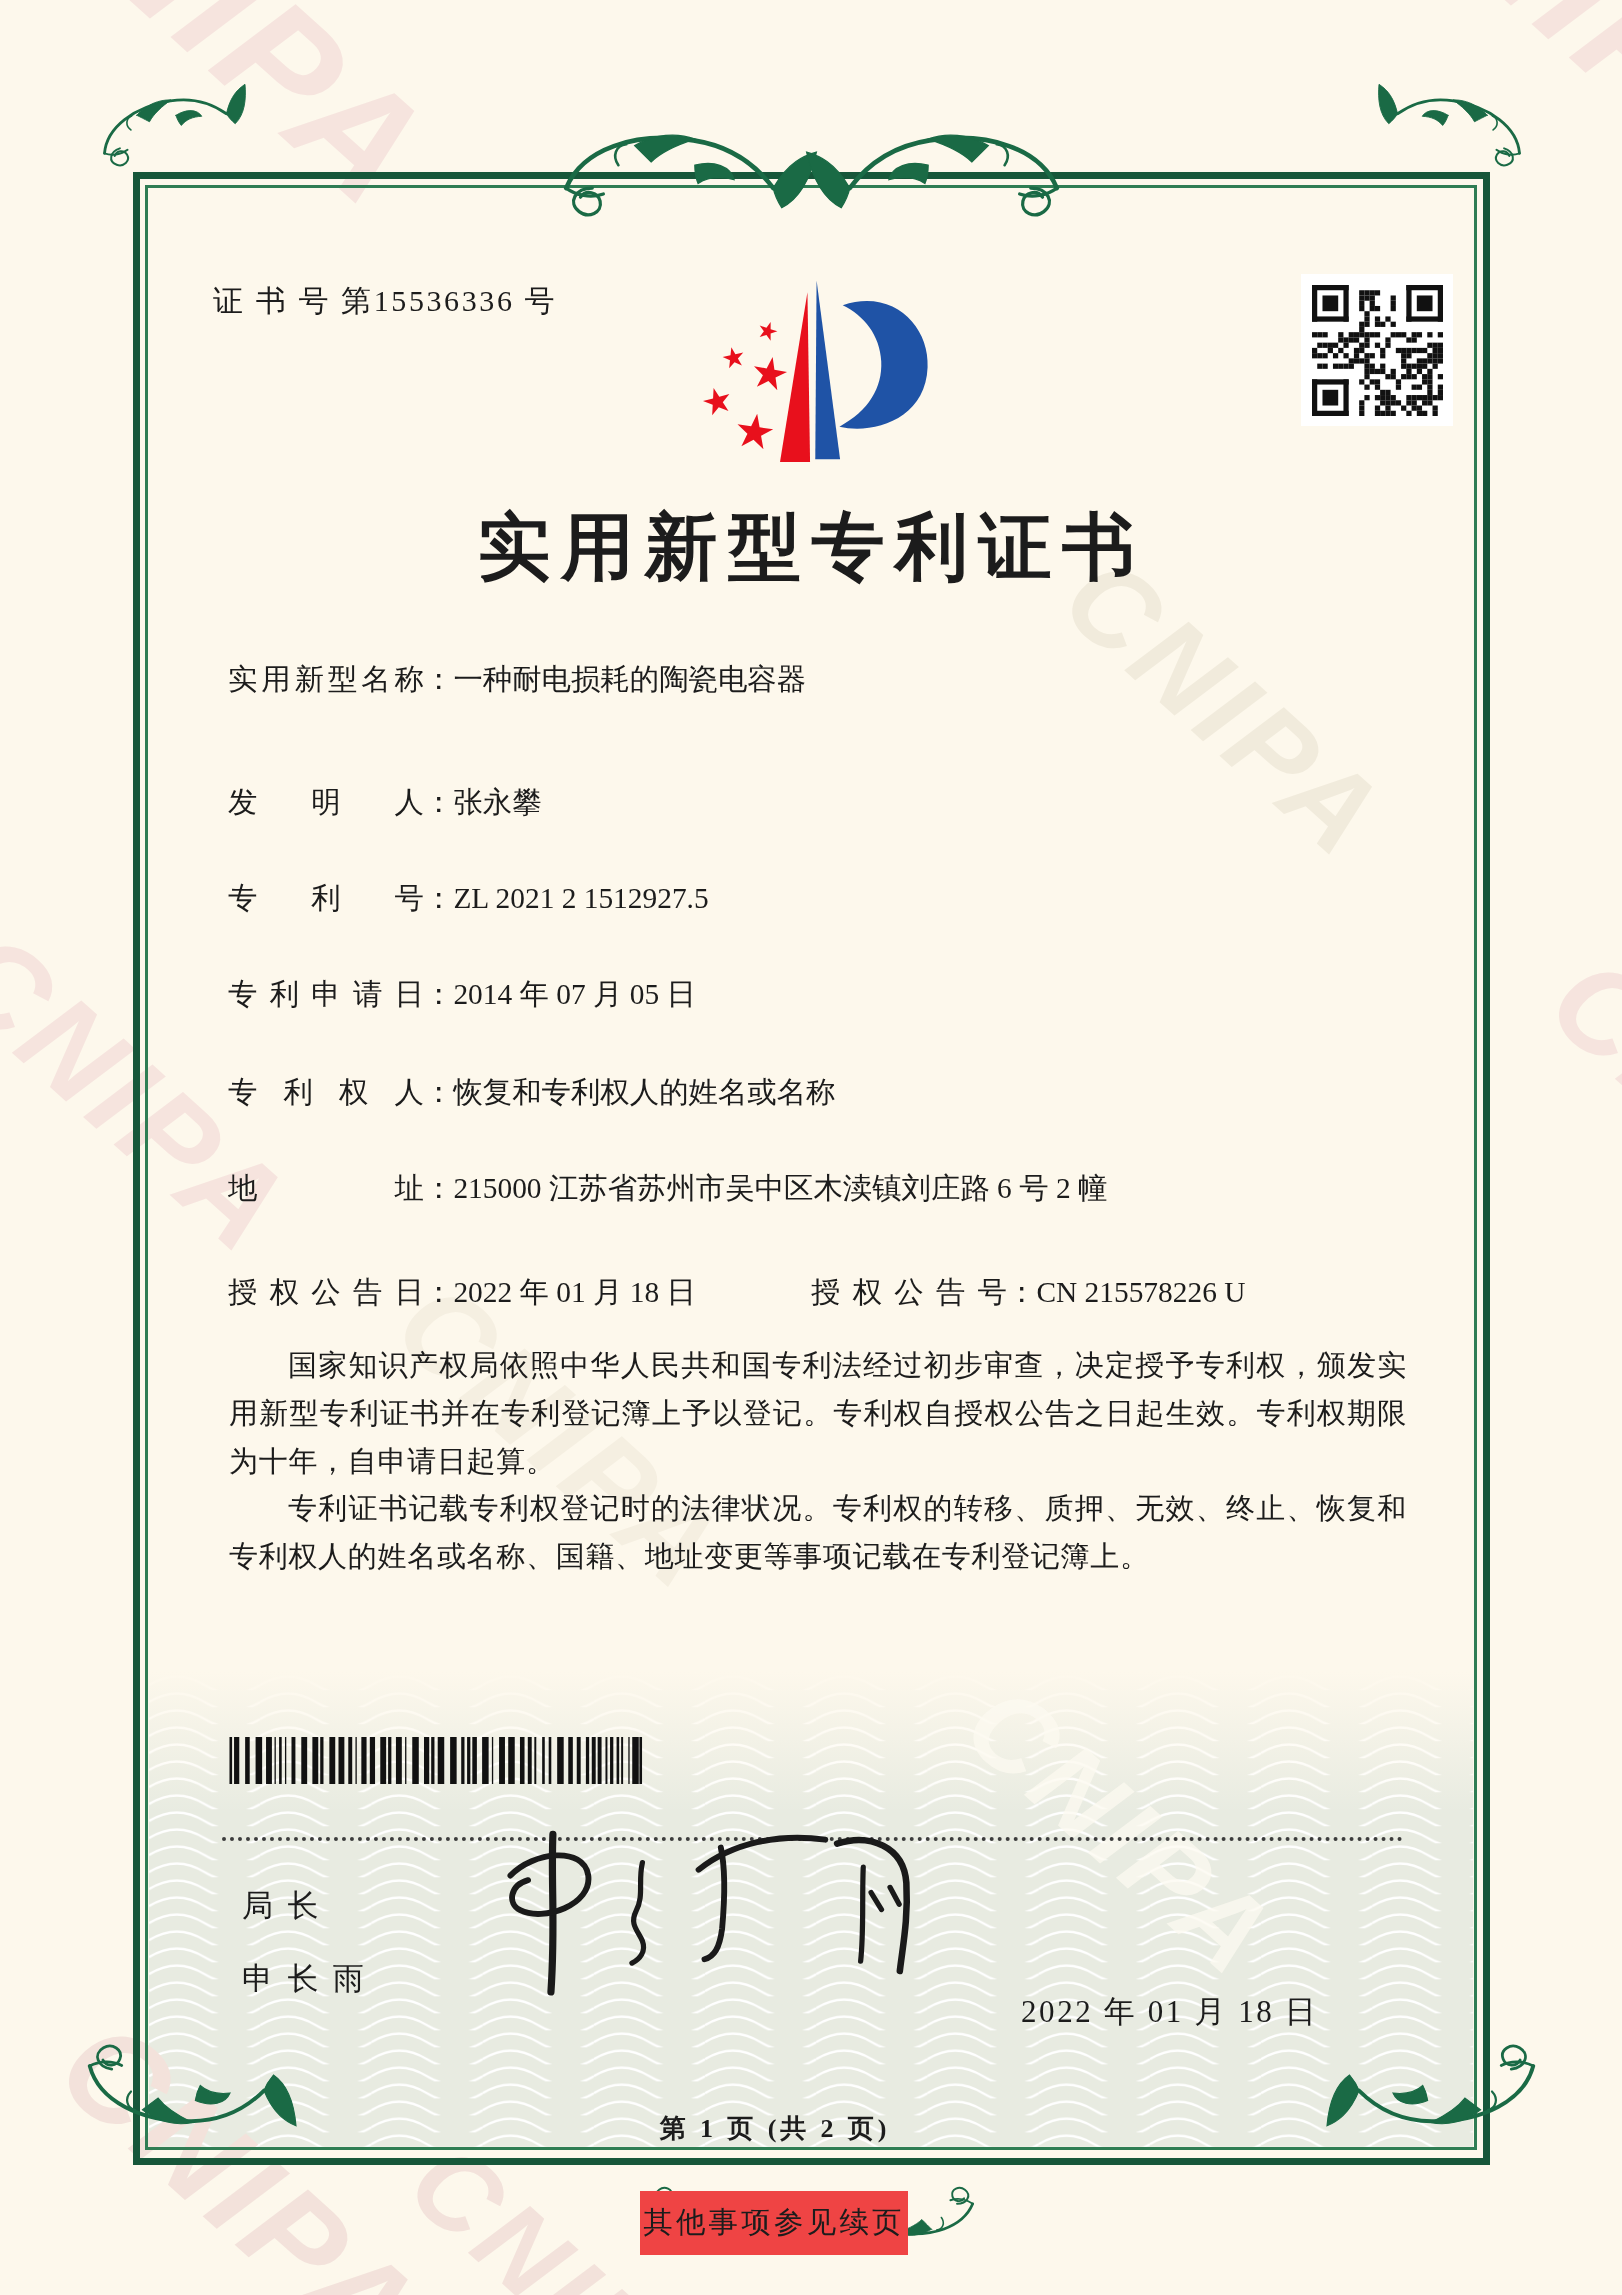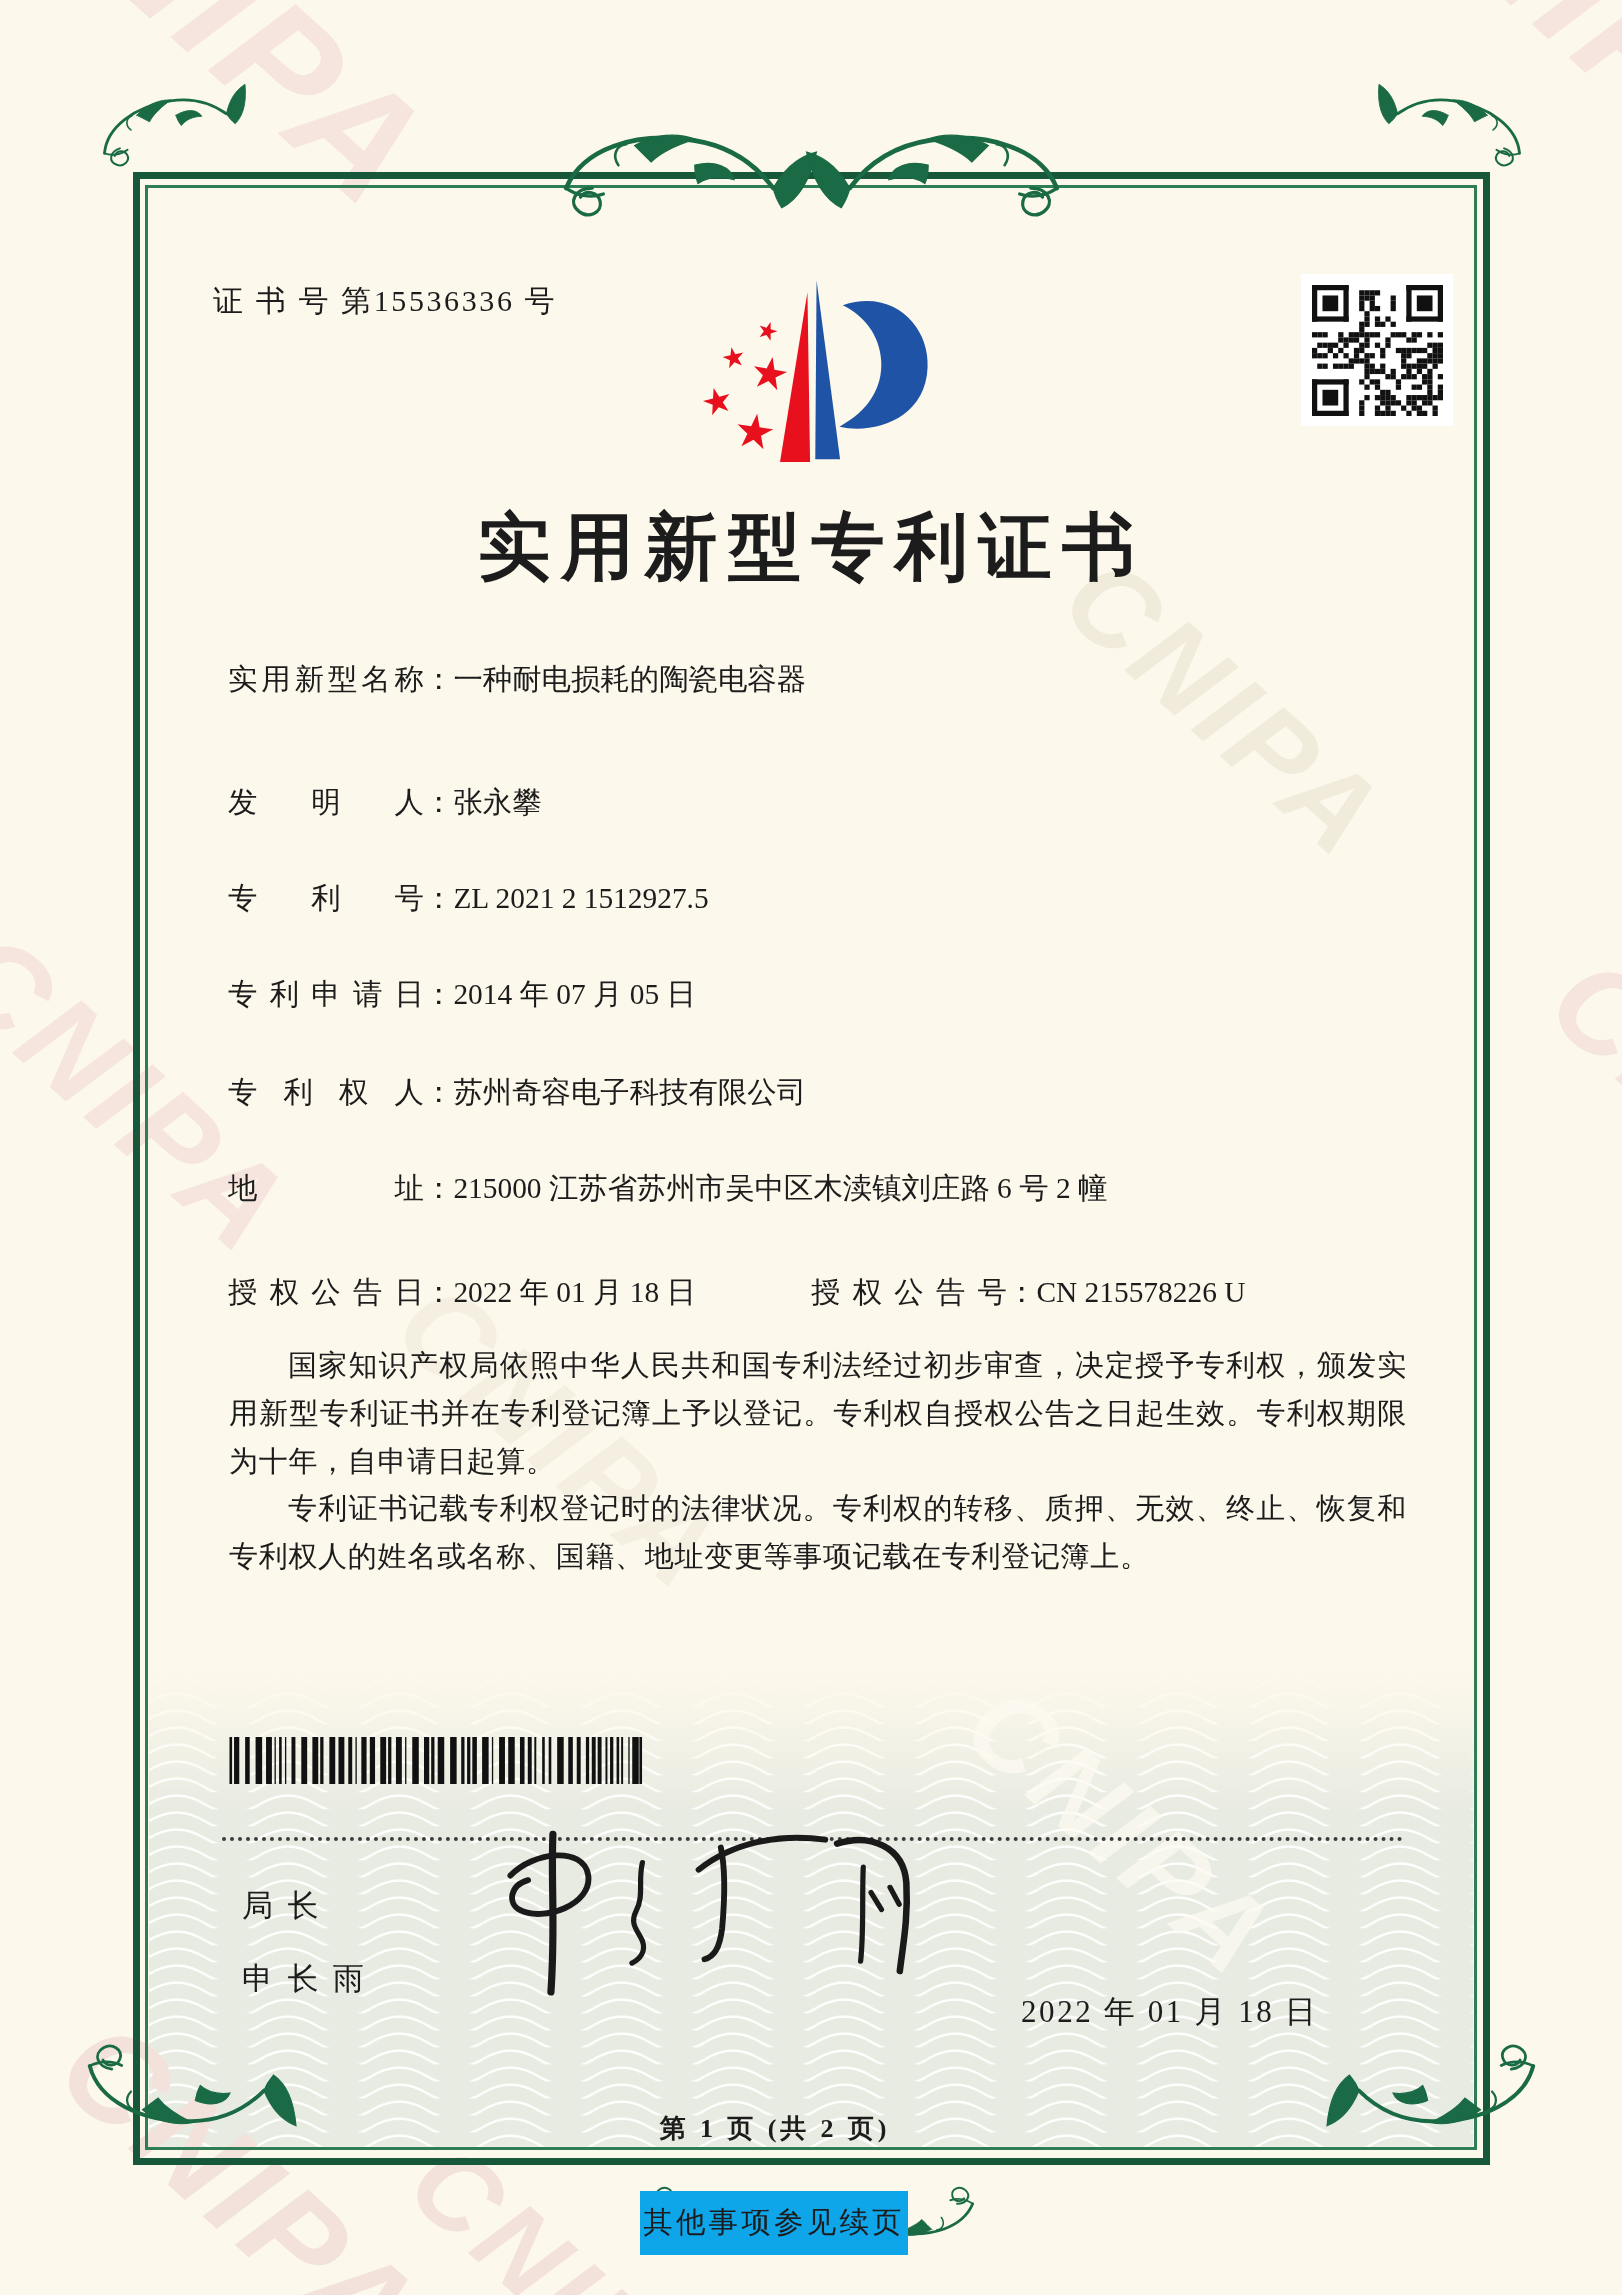--- a/index.html
+++ b/index.html
@@ -90,21 +90,21 @@
     position:absolute;left:1021px;top:1991px;z-index:5;
     font-size:31px;letter-spacing:2.6px;
   }
   
   .pageno{
     position:absolute;left:448px;top:2111px;width:654px;z-index:5;
     text-align:center;font-size:26px;letter-spacing:3.9px;font-weight:bold;
   }
   .notebar{
     position:absolute;left:640px;top:2191px;width:268px;height:64px;
-    background:#0ea5e9;z-index:5;
+    background:#ef4444;z-index:5;
     display:flex;align-items:center;justify-content:center;
   }
   .notebar span{font-size:29.4px;letter-spacing:3.3px;}
 </style>
 </head>
 <body>
 
 <div class="page">
 
   <svg class="waves" width="1324" height="491" viewBox="0 0 2024 750">
@@ -407,21 +407,21 @@
   <div class="row r-inventor">
     <span class="lbl">发明人</span><span>：</span><span>张永攀</span>
   </div>
   <div class="row r-patno">
     <span class="lbl">专利号</span><span>：</span><span>ZL 2021 2 1512927.5</span>
   </div>
   <div class="row r-appdate">
     <span class="lbl">专利申请日</span><span>：</span><span>2014 年 07 月 05 日</span>
   </div>
   <div class="row r-owner">
-    <span class="lbl">专利权人</span><span>：</span><span>苏州奇容电子科技有限公司</span>
+    <span class="lbl">专利权人</span><span>：</span><span>恢复和专利权人的姓名或名称</span>
   </div>
   <div class="row r-addr">
     <span class="lbl">地址</span><span>：</span><span>215000 江苏省苏州市吴中区木渎镇刘庄路 6 号 2 幢</span>
   </div>
   <div class="row r-grant">
     <span class="lbl">授权公告日</span><span>：</span><span>2022 年 01 月 18 日</span>
     <span class="grant2">
       <span class="lbl">授权公告号</span><span>：</span><span>CN 215578226 U</span>
     </span>
   </div>

